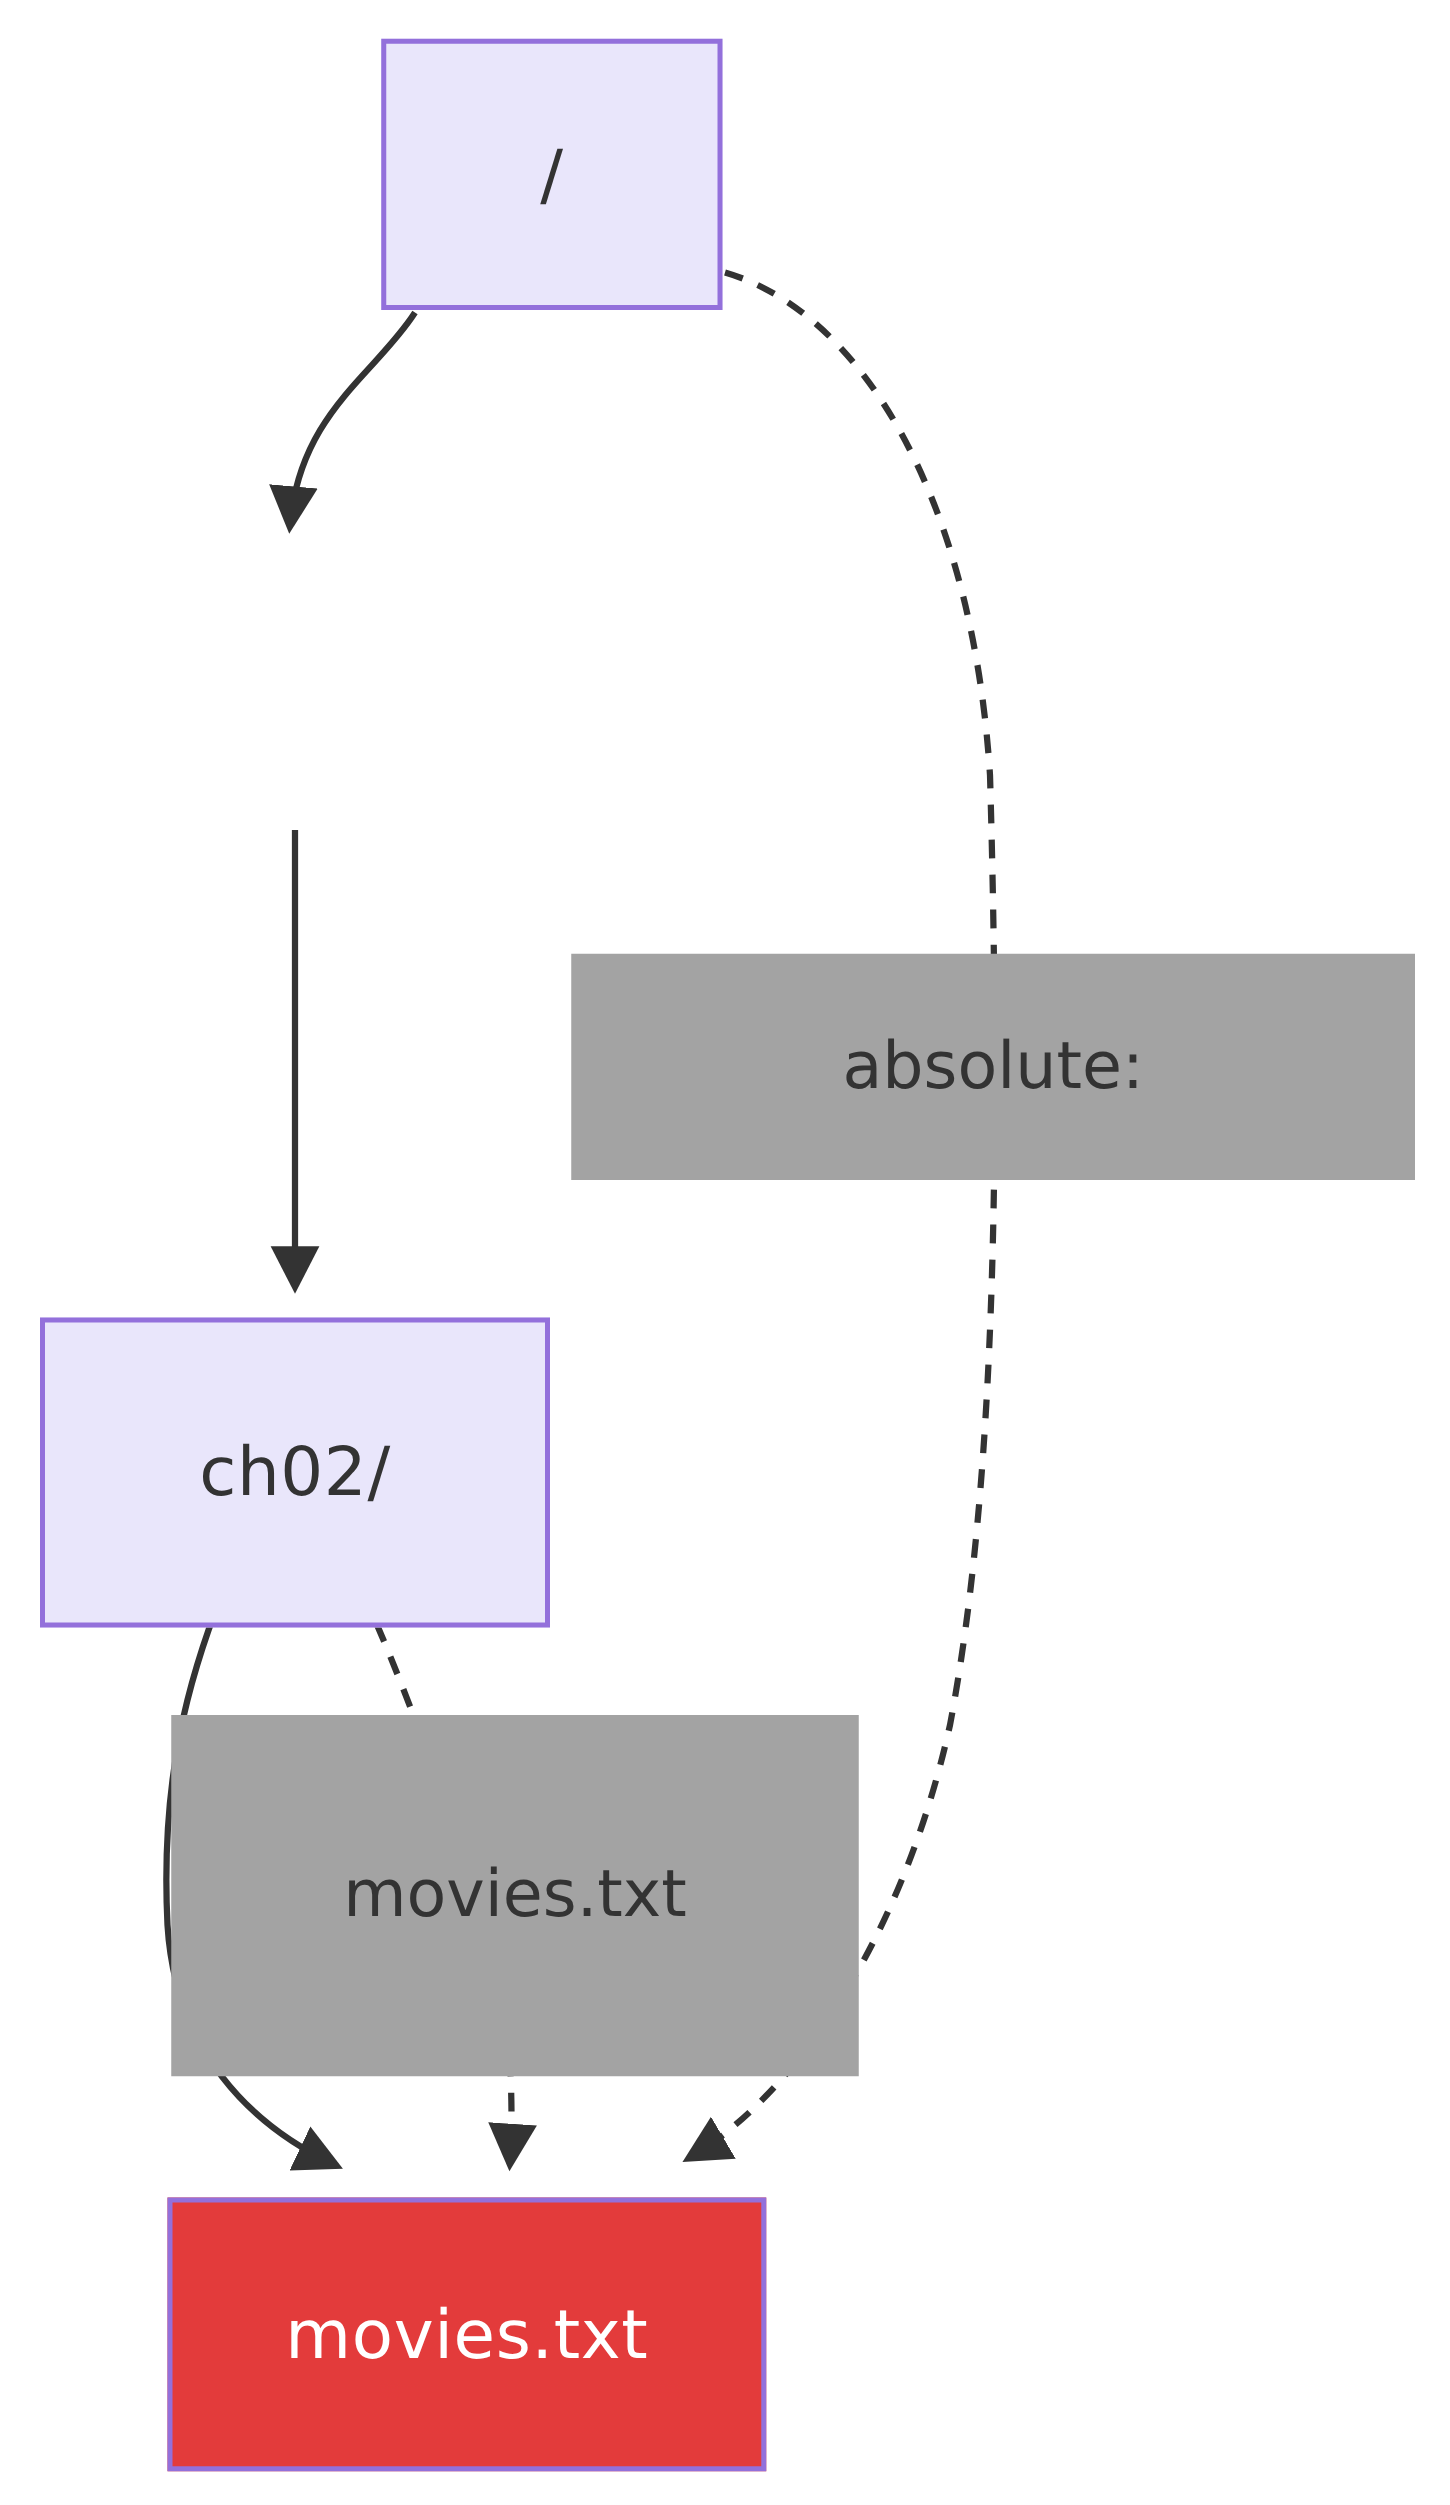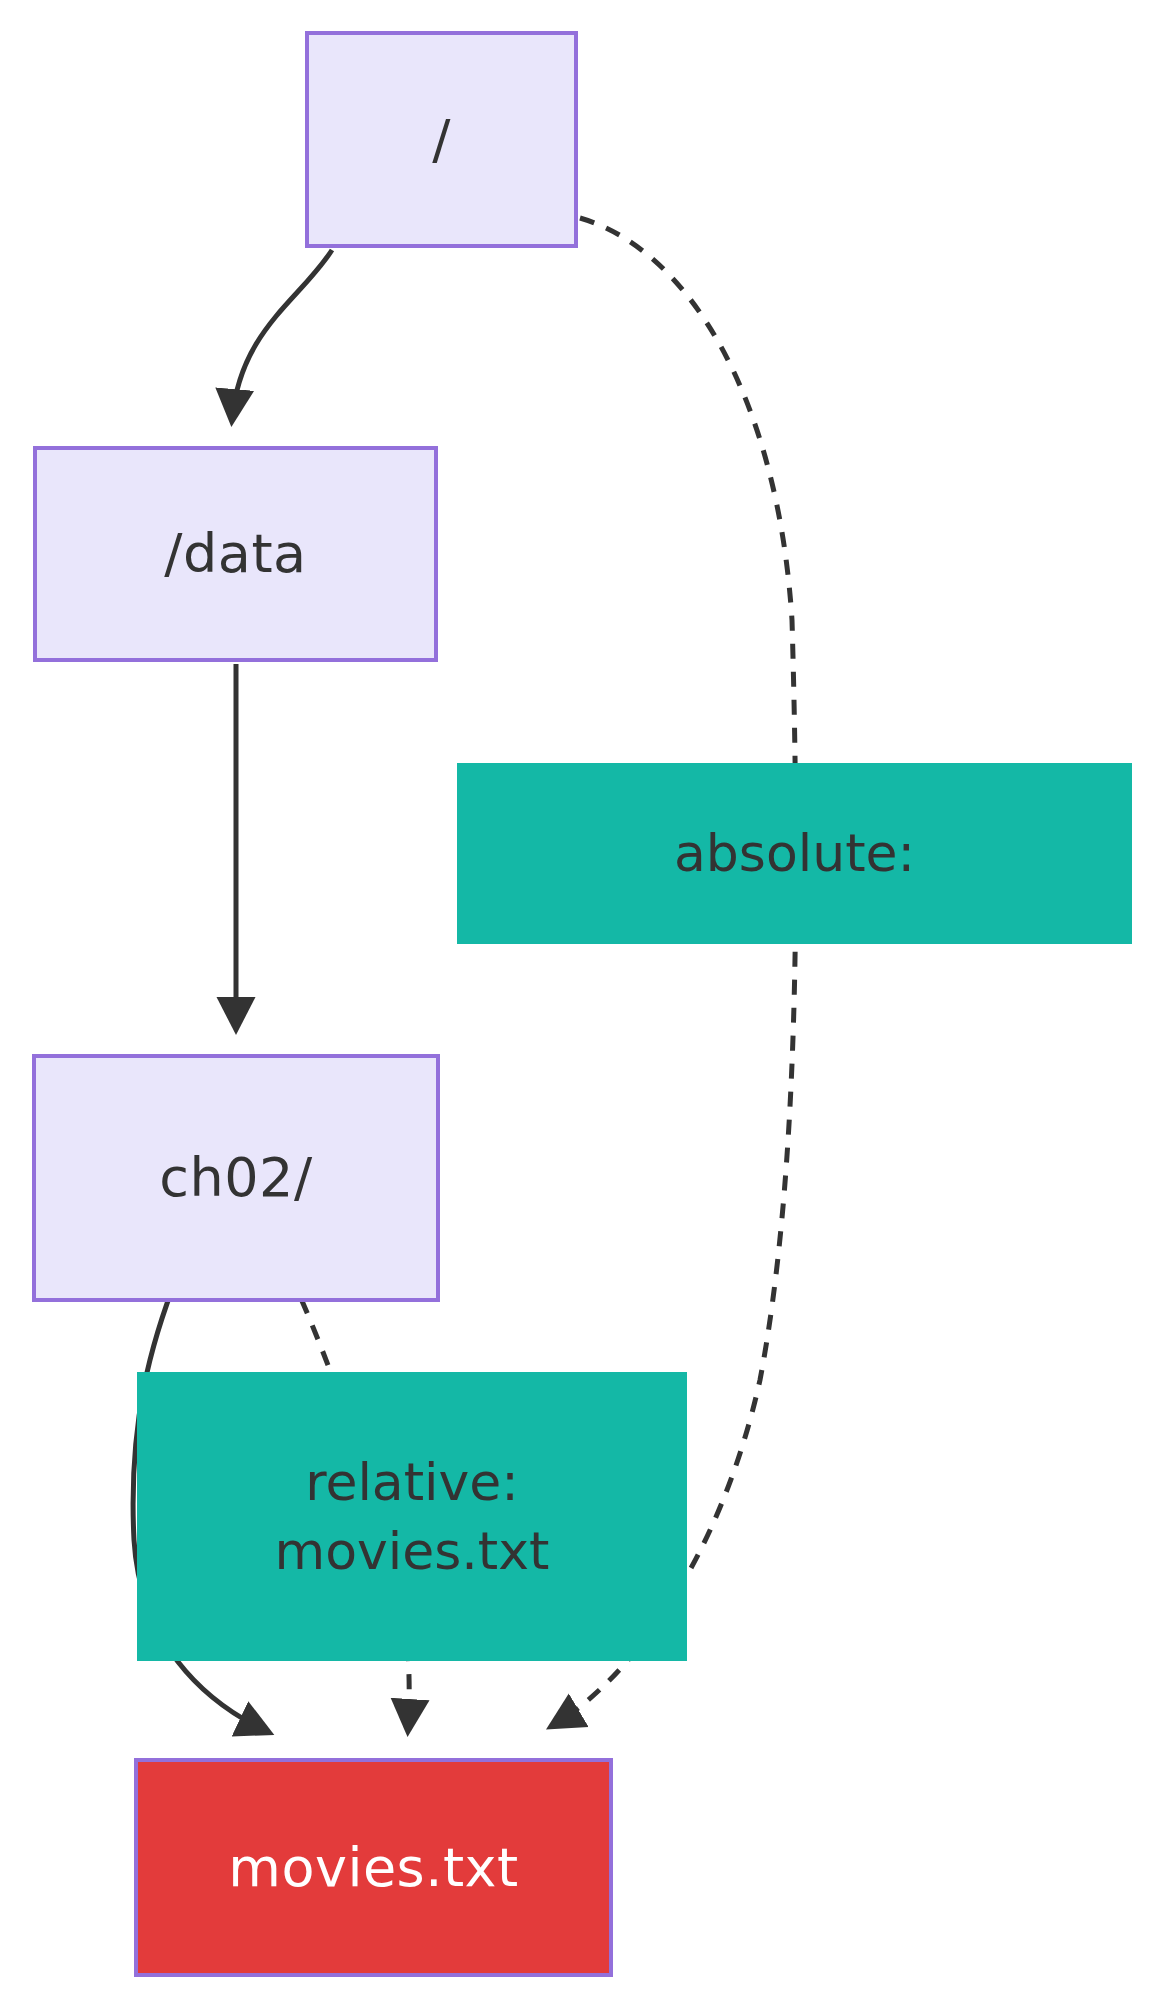--- a/index.html
+++ b/index.html
@@ -45,21 +45,21 @@
   .node.file {
     background: #E33B3B;
     border-color: #9370DB;
   }
   .node.file .node-label {
     color: #ffffff;
   }
   .edge-label {
     position: absolute;
     box-sizing: border-box;
-    background: #14b8a6;
+    background: #a3a3a3;
     display: flex;
     flex-direction: column;
     align-items: center;
     justify-content: center;
     z-index: 2;
     padding: 2px 8px;
   }
   .edge-label .line {
     font-family: "DejaVu Sans", sans-serif;
     font-size: 52px;
@@ -95,34 +95,30 @@
 
     <path d="M 290 1274 C 330 1360, 378 1500, 404 1600 C 410 1660, 410 1700, 408 1730" fill="none" stroke="#333333" stroke-width="5" stroke-dasharray="15 13" marker-end="url(#arrow)"></path>
 
     <path d="M 580 218 C 690 250, 778 400, 792 620 C 800 900, 798 1180, 760 1380 C 720 1560, 630 1680, 552 1726" fill="none" stroke="#333333" stroke-width="5" stroke-dasharray="15 13" marker-end="url(#arrow)"></path>
   </svg>
 
   <div class="node" id="root-node">
     <span class="node-label">/</span>
   </div>
 
-  <div class="node" id="data-node">
-    <span class="node-label">/data</span>
-  </div>
 
   <div class="node" id="ch02-node">
     <span class="node-label">ch02/</span>
   </div>
 
   <div class="node file" id="file-node">
     <span class="node-label">movies.txt</span>
   </div>
 
   <div class="edge-label" id="absolute-label">
     <span class="line">absolute:</span>
   </div>
 
   <div class="edge-label" id="relative-label">
-    <span class="line">relative:</span>
     <span class="line">movies.txt</span>
   </div>
 
 </div>
 
 </body></html>

